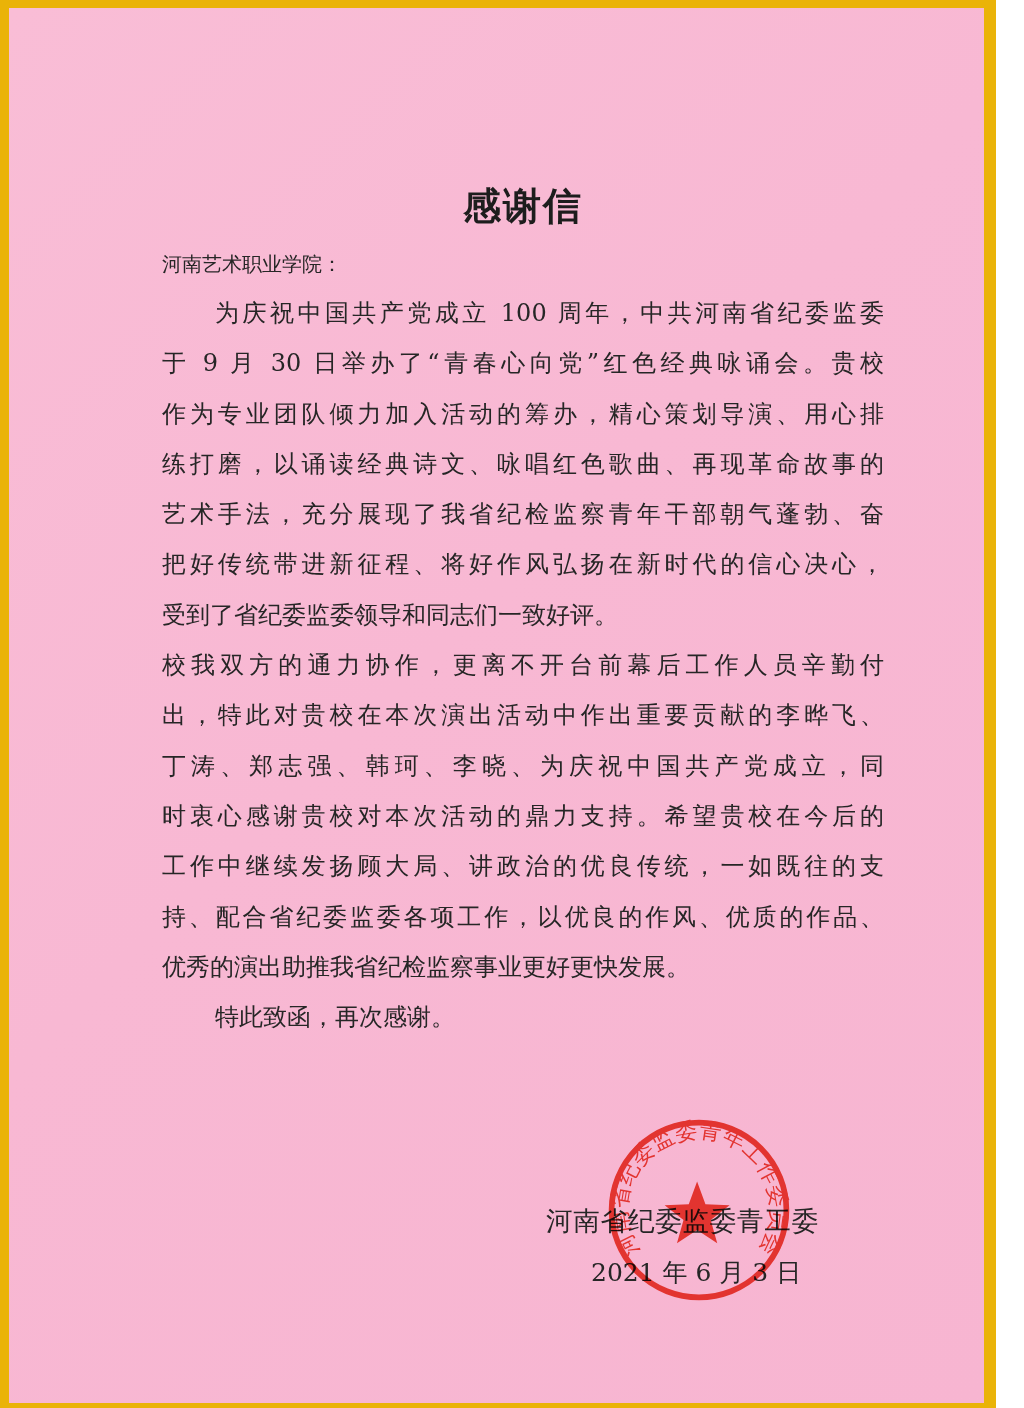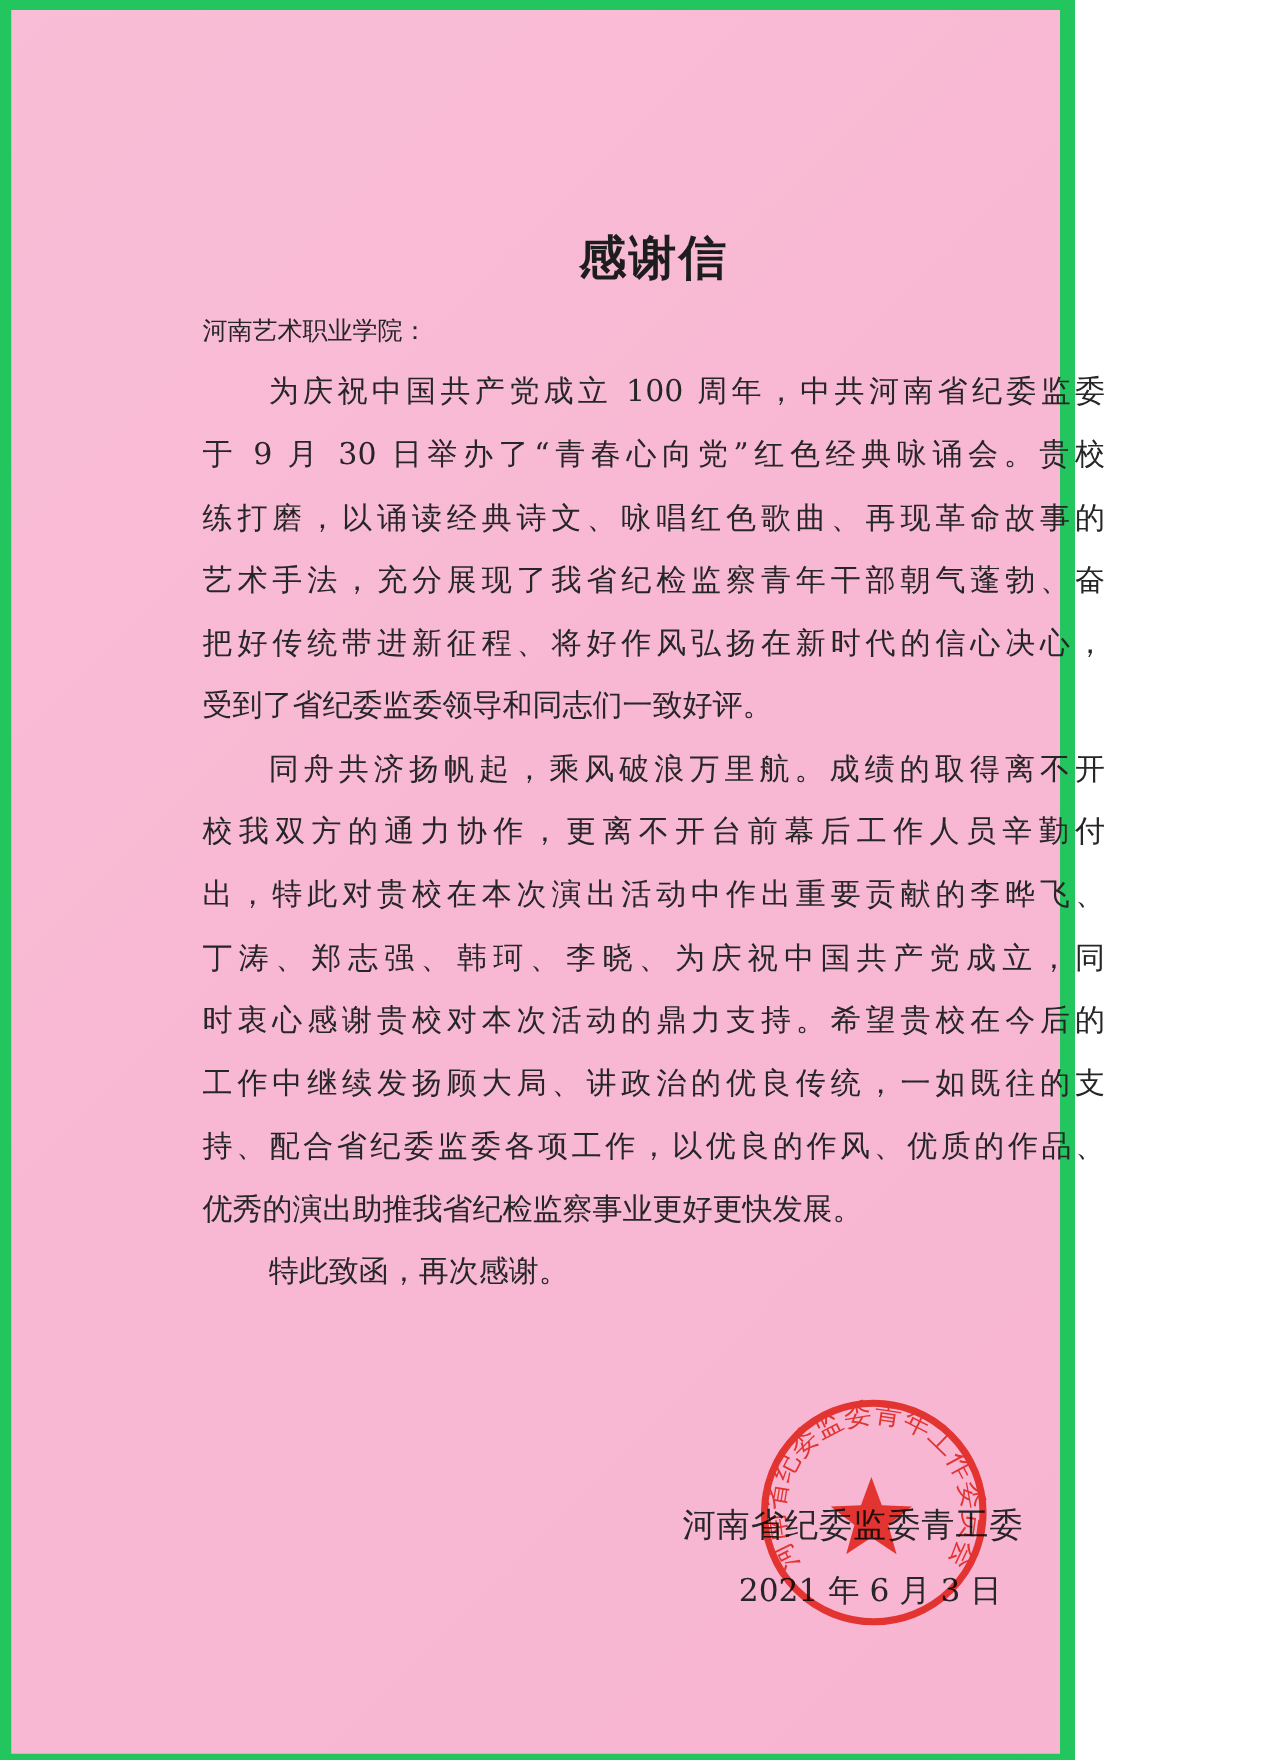--- a/index.html
+++ b/index.html
@@ -6,23 +6,23 @@
     margin: 0;
     padding: 0;
     width: 1024px;
     height: 1408px;
     background: #ffffff;
     font-family: "DejaVu Serif", "Liberation Serif", serif;
     overflow: hidden;
   }
   .page {
     position: relative;
-    width: 860px;
+    width: 996px;
     height: 1408px;
-    background: #22c55e;
+    background: #eab308;
   }
   .paper {
     position: absolute;
     top: 8px;
     left: 9px;
     right: 12px;
     bottom: 5px;
     background: #f8bad4;
     background: linear-gradient(135deg, #f9bdd6 0%, #f8b8d3 45%, #f7b5d1 100%);
   }
@@ -108,25 +108,25 @@
   <div class="paper">
 
     <h1 class="title">感谢信</h1>
 
     <div class="salutation">河南艺术职业学院：</div>
 
     <div class="body-lines">
 
     <div class="line indent">为庆祝中国共产党成立 100 周年，中共河南省纪委监委</div>
         <div class="line">于 9 月 30 日举办了“青春心向党”红色经典咏诵会。贵校</div>
+        <div class="line">作为专业团队倾力加入活动的筹办，精心策划导演、用心排</div>
         <div class="line">练打磨，以诵读经典诗文、咏唱红色歌曲、再现革命故事的</div>
         <div class="line">艺术手法，充分展现了我省纪检监察青年干部朝气蓬勃、奋</div>
         <div class="line">把好传统带进新征程、将好作风弘扬在新时代的信心决心，</div>
         <div class="line last">受到了省纪委监委领导和同志们一致好评。</div>
-        <div class="line indent">同舟共济扬帆起，乘风破浪万里航。成绩的取得离不开</div>
         <div class="line">校我双方的通力协作，更离不开台前幕后工作人员辛勤付</div>
         <div class="line">出，特此对贵校在本次演出活动中作出重要贡献的李晔飞、</div>
         <div class="line">丁涛、郑志强、韩珂、李晓、为庆祝中国共产党成立，同</div>
         <div class="line">时衷心感谢贵校对本次活动的鼎力支持。希望贵校在今后的</div>
         <div class="line">工作中继续发扬顾大局、讲政治的优良传统，一如既往的支</div>
         <div class="line">持、配合省纪委监委各项工作，以优良的作风、优质的作品、</div>
         <div class="line last">优秀的演出助推我省纪检监察事业更好更快发展。</div>
         <div class="line indent last">特此致函，再次感谢。</div>
       </div>
 

